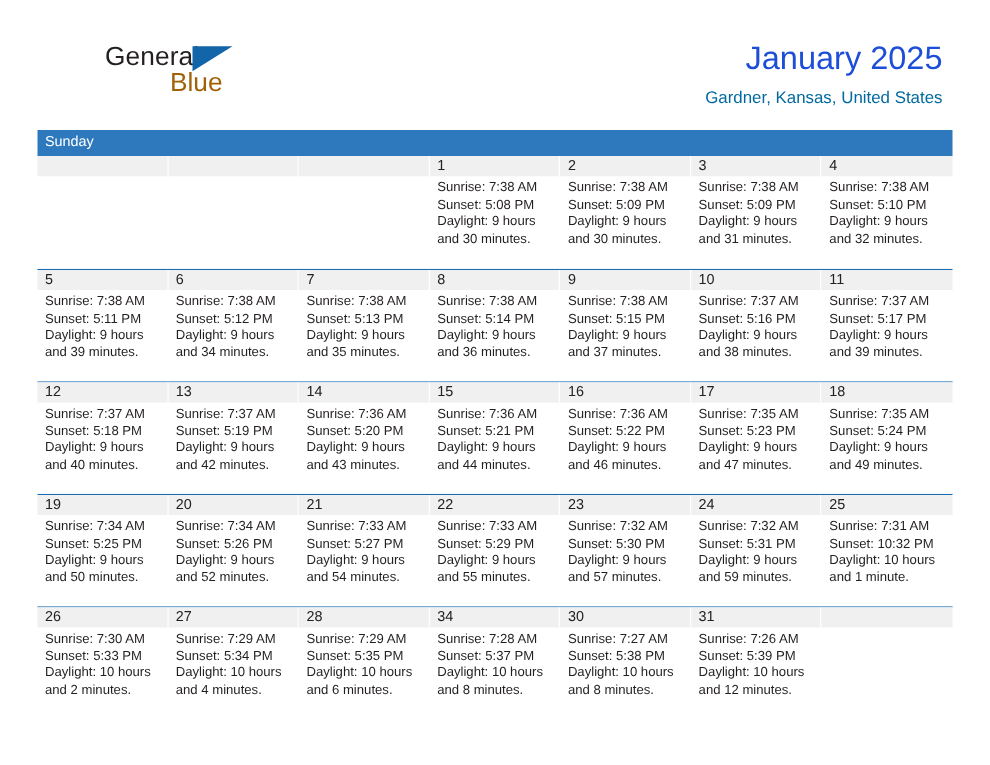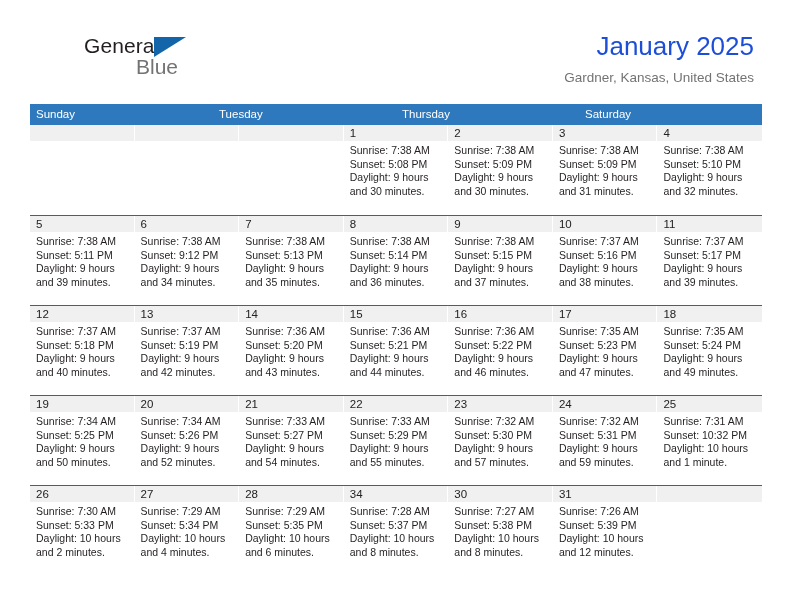--- a/index.html
+++ b/index.html
@@ -44,21 +44,21 @@
     font-size: 21px;
     letter-spacing: 0.1px;
     color: #231f20;
     font-family: "Liberation Sans", sans-serif;
   }
   .logo-blue {
     position: absolute;
     left: 52px;
     top: 21px;
     font-size: 21px;
-    color: #737373;
+    color: #a16207;
     font-family: "Liberation Sans", sans-serif;
   }
   .logo-tri {
     position: absolute;
     left: 70px;
     top: 3px;
     width: 0;
     height: 0;
     border-left: 32px solid #1265a8;
     border-bottom: 20px solid transparent;
@@ -71,38 +71,39 @@
     text-align: right;
   }
   .cal-title {
     font-size: 26px;
     color: #1d4ed8;
     line-height: 32px;
     white-space: nowrap;
   }
   .cal-subtitle {
     font-size: 13.5px;
-    color: #737373;
+    color: #0369a1;
     line-height: 20px;
     margin-top: 6px;
     white-space: nowrap;
   }
 
   
   .calendar {
     position: absolute;
     left: 30px;
     top: 104px;
     width: 732px;
   }
   .weekdays {
     display: flex;
     width: 732px;
     height: 21px;
     background: #2e79bd;
+    flex-direction: column;
   }
   .weekday {
     flex: 1 1 0;
     font-size: 11.5px;
     color: #ffffff;
     line-height: 21px;
     padding-left: 6px;
     box-sizing: border-box;
     white-space: nowrap;
   }
@@ -251,21 +252,21 @@
               <div class="day-line">Daylight: 9 hours</div>
               <div class="day-line">and 39 minutes.</div>
             </div>
           </div>
           <div class="day">
             <div class="day-head">
               <span class="day-num">6</span>
             </div>
             <div class="day-body">
               <div class="day-line">Sunrise: 7:38 AM</div>
-              <div class="day-line">Sunset: 9:12 PM</div>
+              <div class="day-line">Sunset: 5:12 PM</div>
               <div class="day-line">Daylight: 9 hours</div>
               <div class="day-line">and 34 minutes.</div>
             </div>
           </div>
           <div class="day">
             <div class="day-head">
               <span class="day-num">7</span>
             </div>
             <div class="day-body">
               <div class="day-line">Sunrise: 7:38 AM</div>

